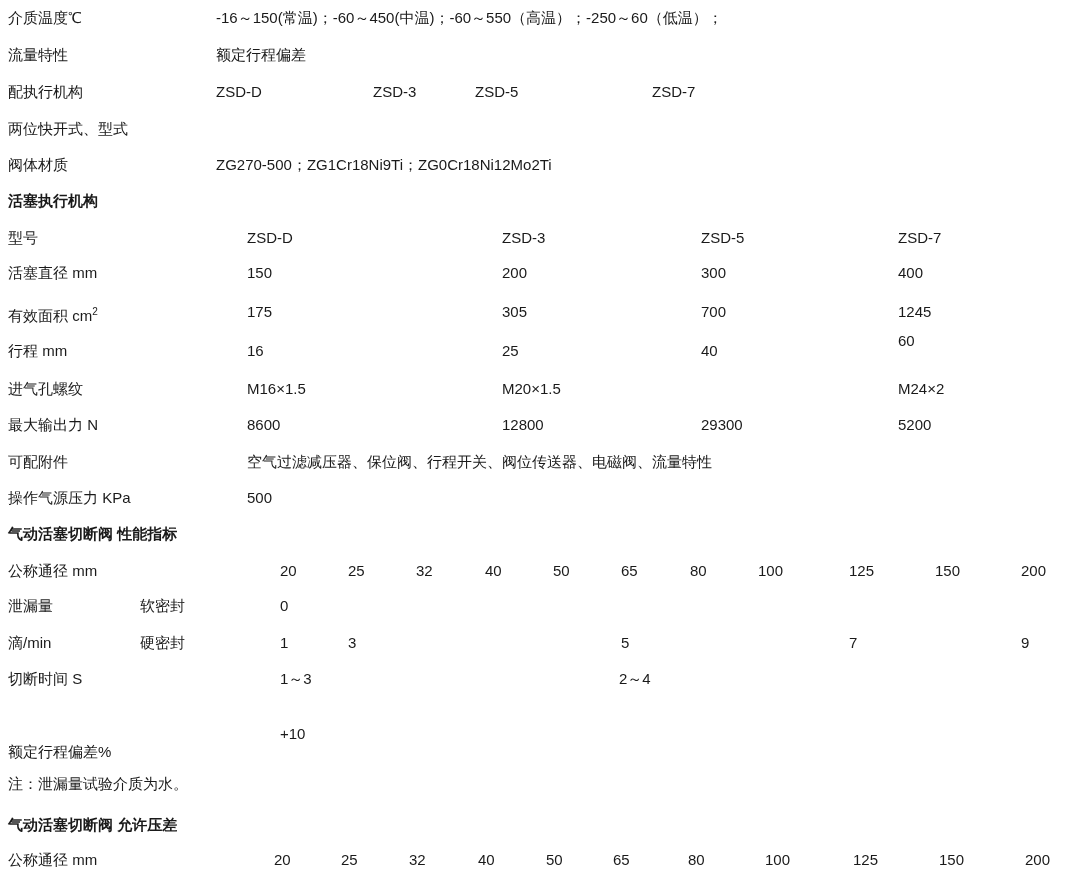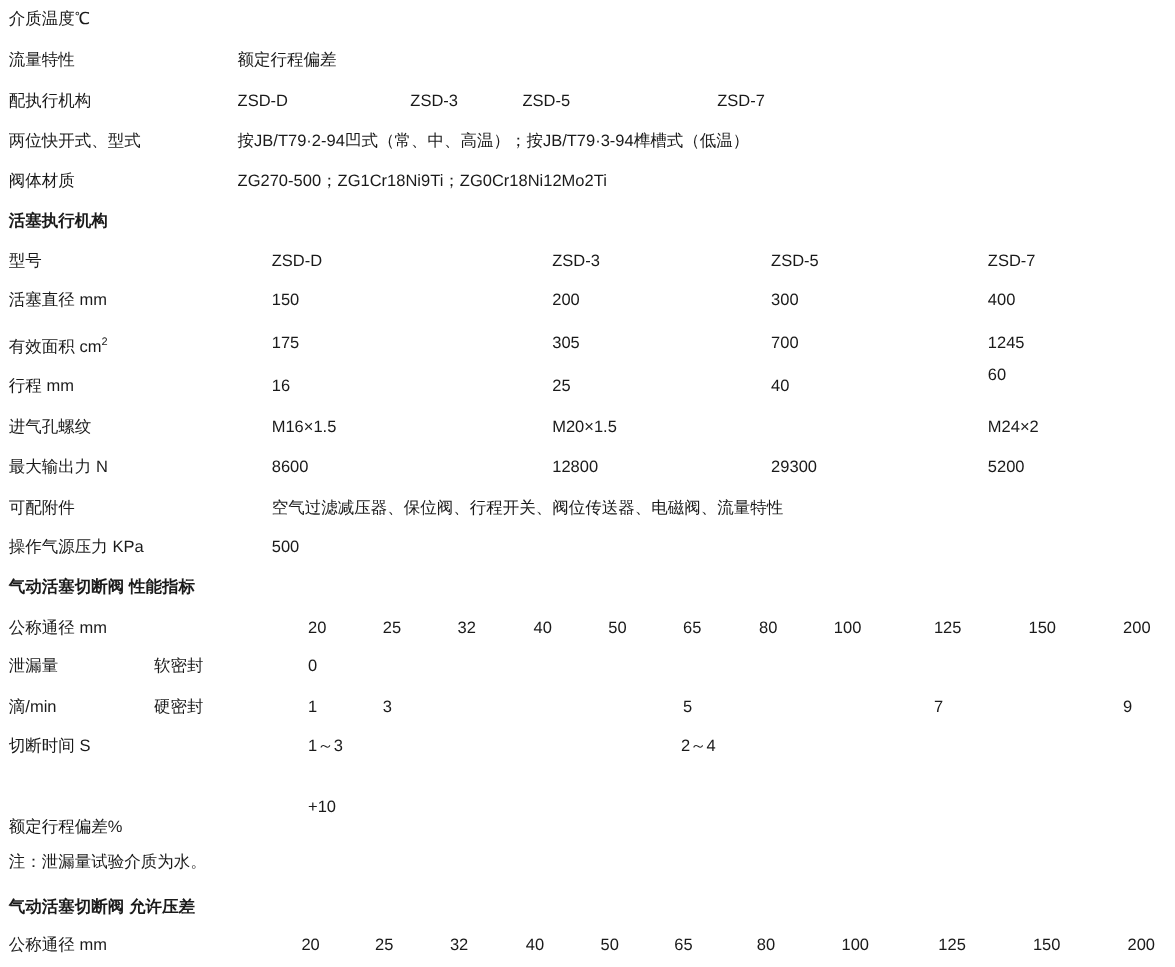--- a/index.html
+++ b/index.html
@@ -42,32 +42,32 @@
     font-weight: bold;
     font-size: 15px;
   }
 </style>
 </head>
 <body>
 
 <div class="page">
 
   <div class="cell label" style="top:8px">介质温度℃</div>
+  <div class="cell" style="top:8px;left:216px">-16～150(常温)；-60～450(中温)；-60～550（高温）；-250～60（低温）；</div>
 
   <div class="cell label" style="top:45px">流量特性</div>
   <div class="cell" style="top:45px;left:216px">额定行程偏差</div>
 
   <div class="cell label" style="top:82px">配执行机构</div>
   <div class="cell" style="top:82px;left:216px">ZSD-D</div>
   <div class="cell" style="top:82px;left:373px">ZSD-3</div>
   <div class="cell" style="top:82px;left:475px">ZSD-5</div>
   <div class="cell" style="top:82px;left:652px">ZSD-7</div>
 
   <div class="cell label" style="top:119px">两位快开式、型式</div>
-  <div class="cell" style="top:119px;left:216px">按JB/T79·2-94凹式（常、中、高温）；按JB/T79·3-94榫槽式（低温）</div>
 
   <div class="cell label" style="top:155px">阀体材质</div>
   <div class="cell" style="top:155px;left:216px">ZG270-500；ZG1Cr18Ni9Ti；ZG0Cr18Ni12Mo2Ti</div>
 
   <div class="cell label sec-head" style="top:191px">活塞执行机构</div>
 
   <div class="cell label" style="top:228px">型号</div>
   <div class="cell" style="top:228px;left:247px">ZSD-D</div>
   <div class="cell" style="top:228px;left:502px">ZSD-3</div>
   <div class="cell" style="top:228px;left:701px">ZSD-5</div>

